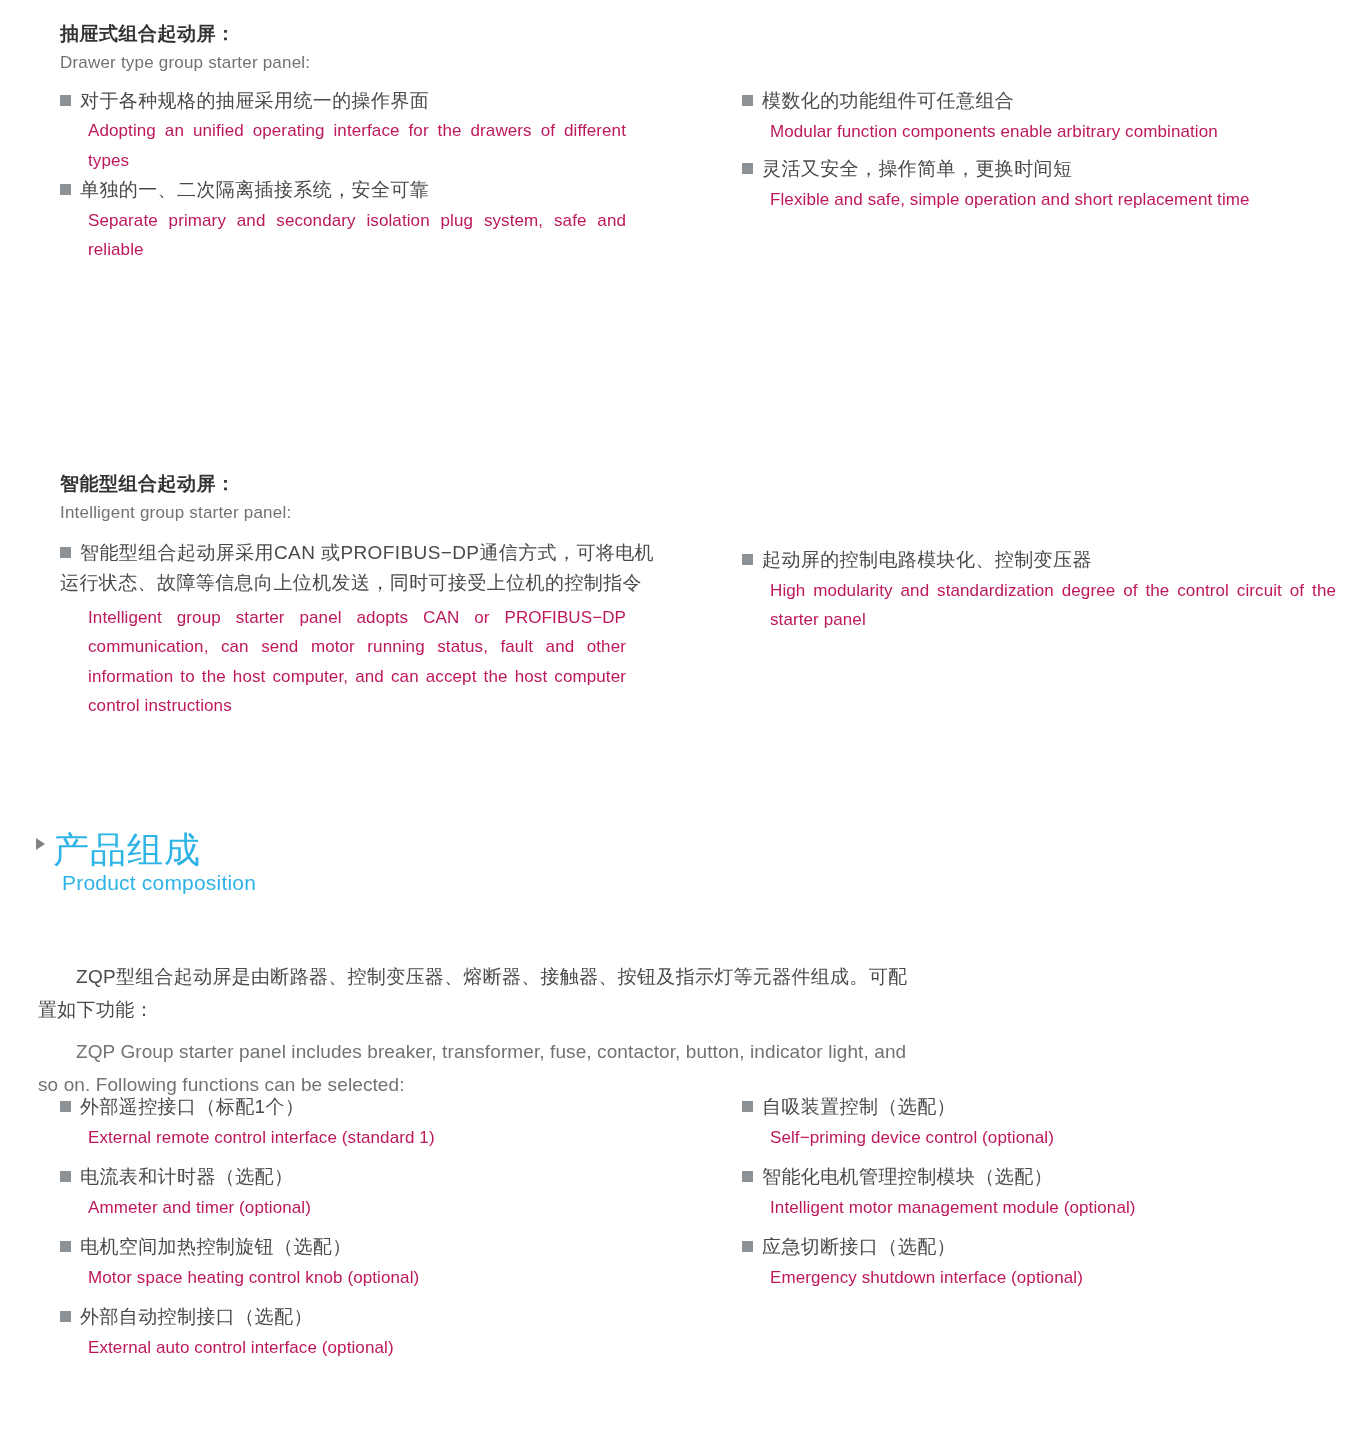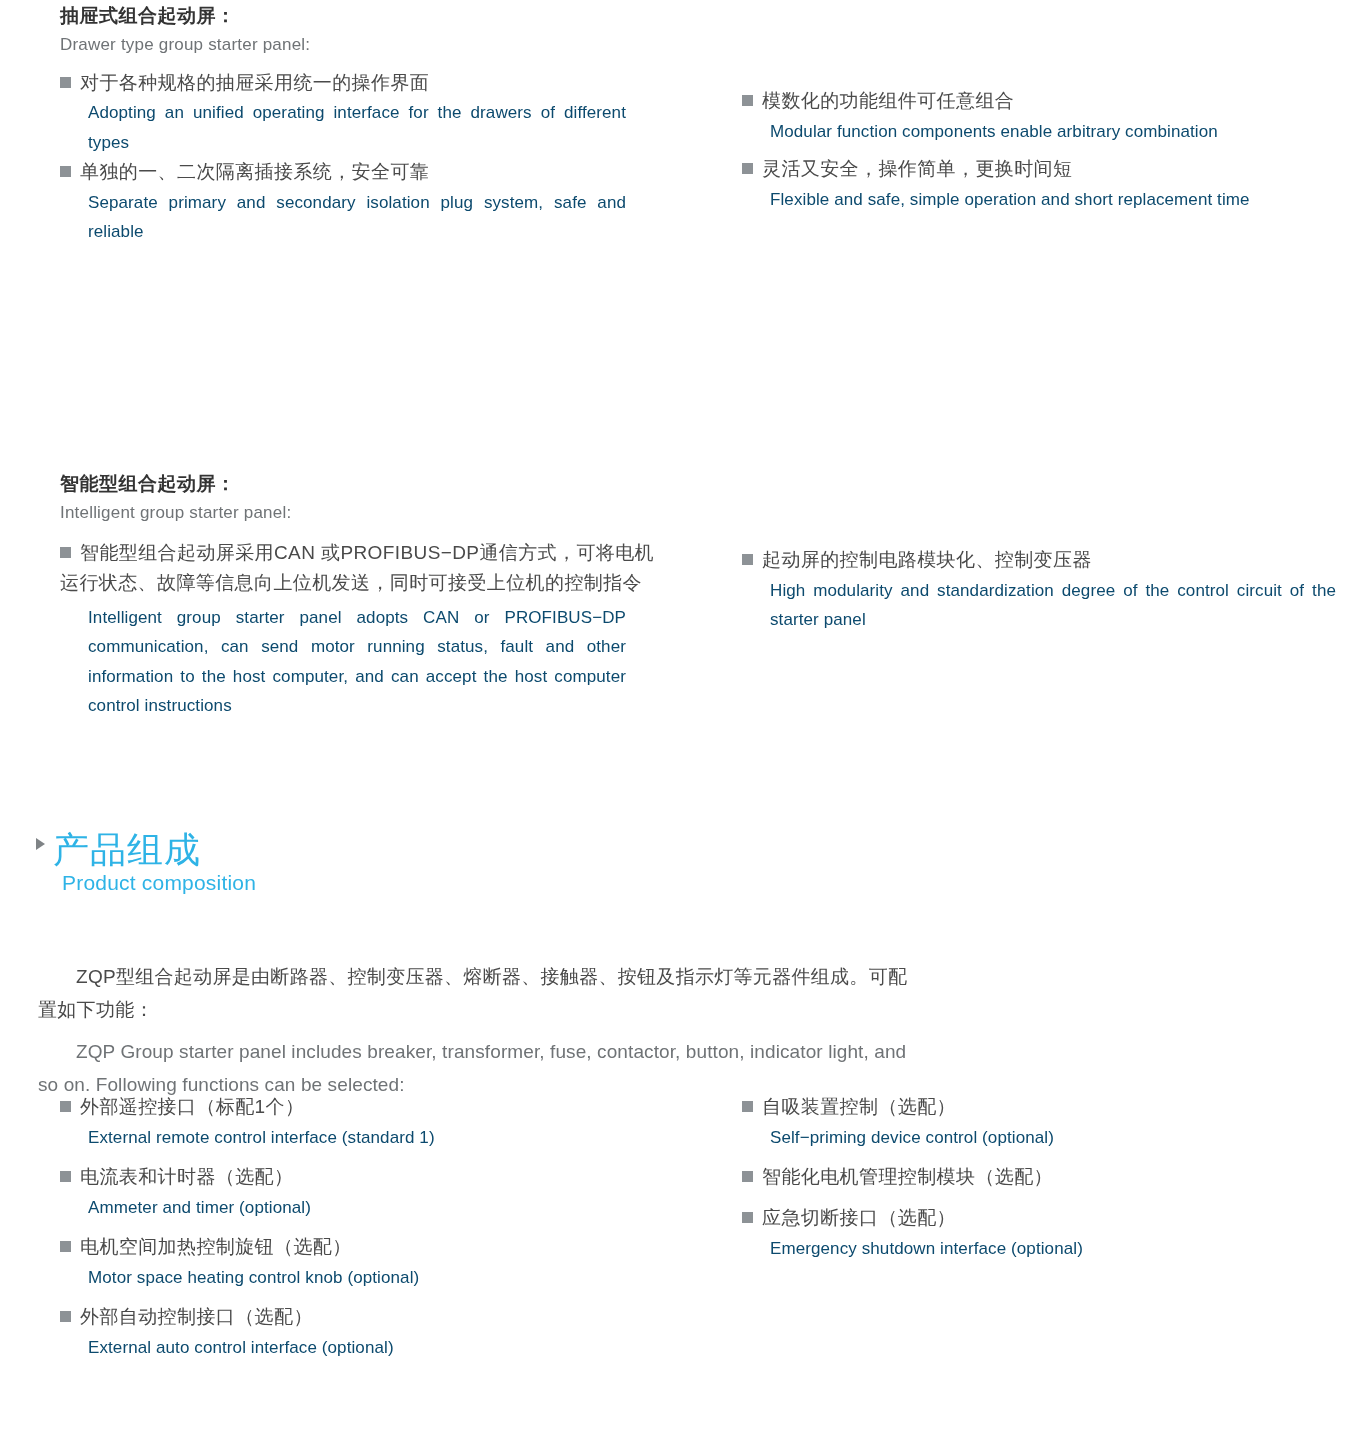--- a/index.html
+++ b/index.html
@@ -53,21 +53,21 @@
     vertical-align: 1px;
   }
   .b-cn {
     font-size: 19px;
     color: #4a4a4a;
     letter-spacing: 0.4px;
     line-height: 1.62;
   }
   .b-en {
     font-size: 17px;
-    color: #0c4a6e;
+    color: #be185d;
     line-height: 1.72;
     letter-spacing: 0.1px;
     text-align: justify;
     text-justify: inter-word;
   }
   .indent-en { padding-left: 28px; }
 
   
   .col-left {
     position: absolute;
@@ -125,21 +125,21 @@
     line-height: 1.75;
     letter-spacing: 0.1px;
   }
   .first-indent { text-indent: 38px; }
 </style>
 </head>
 <body>
 
 <div class="page">
 
-  <div class="col-left" style="top:2px;">
+  <div class="col-left" style="top:20px;">
     <div class="sec-title-cn">抽屉式组合起动屏：</div>
     <div class="sec-title-en">Drawer type group starter panel:</div>
 
     <div class="bullet-block">
       <div class="bullet-row" style="">
         <span class="b-cn"><span class="sq"></span><span>对于各种规格的抽屉采用统一的操作界面</span></span>
         <div class="b-en indent-en" style="width:538px;">Adopting an unified operating interface for the drawers of different types</div>
       </div>
 
 
@@ -211,20 +211,21 @@
     </div>
   </div>
 
   <div class="col-right" style="top:1092px;">
     <div class="bullet-row">
       <span class="b-cn"><span class="sq"></span><span>自吸装置控制（选配）</span></span>
       <div class="b-en indent-en" style="width:560px;">Self−priming device control (optional)</div>
     </div>
     <div class="bullet-row" style="margin-top:10px;">
       <span class="b-cn"><span class="sq"></span><span>智能化电机管理控制模块（选配）</span></span>
+      <div class="b-en indent-en" style="width:560px;">Intelligent motor management module (optional)</div>
     </div>
     <div class="bullet-row" style="margin-top:10px;">
       <span class="b-cn"><span class="sq"></span><span>应急切断接口（选配）</span></span>
       <div class="b-en indent-en" style="width:560px;">Emergency shutdown interface (optional)</div>
     </div>
   </div>
 
 </div>
 
 </body></html>

